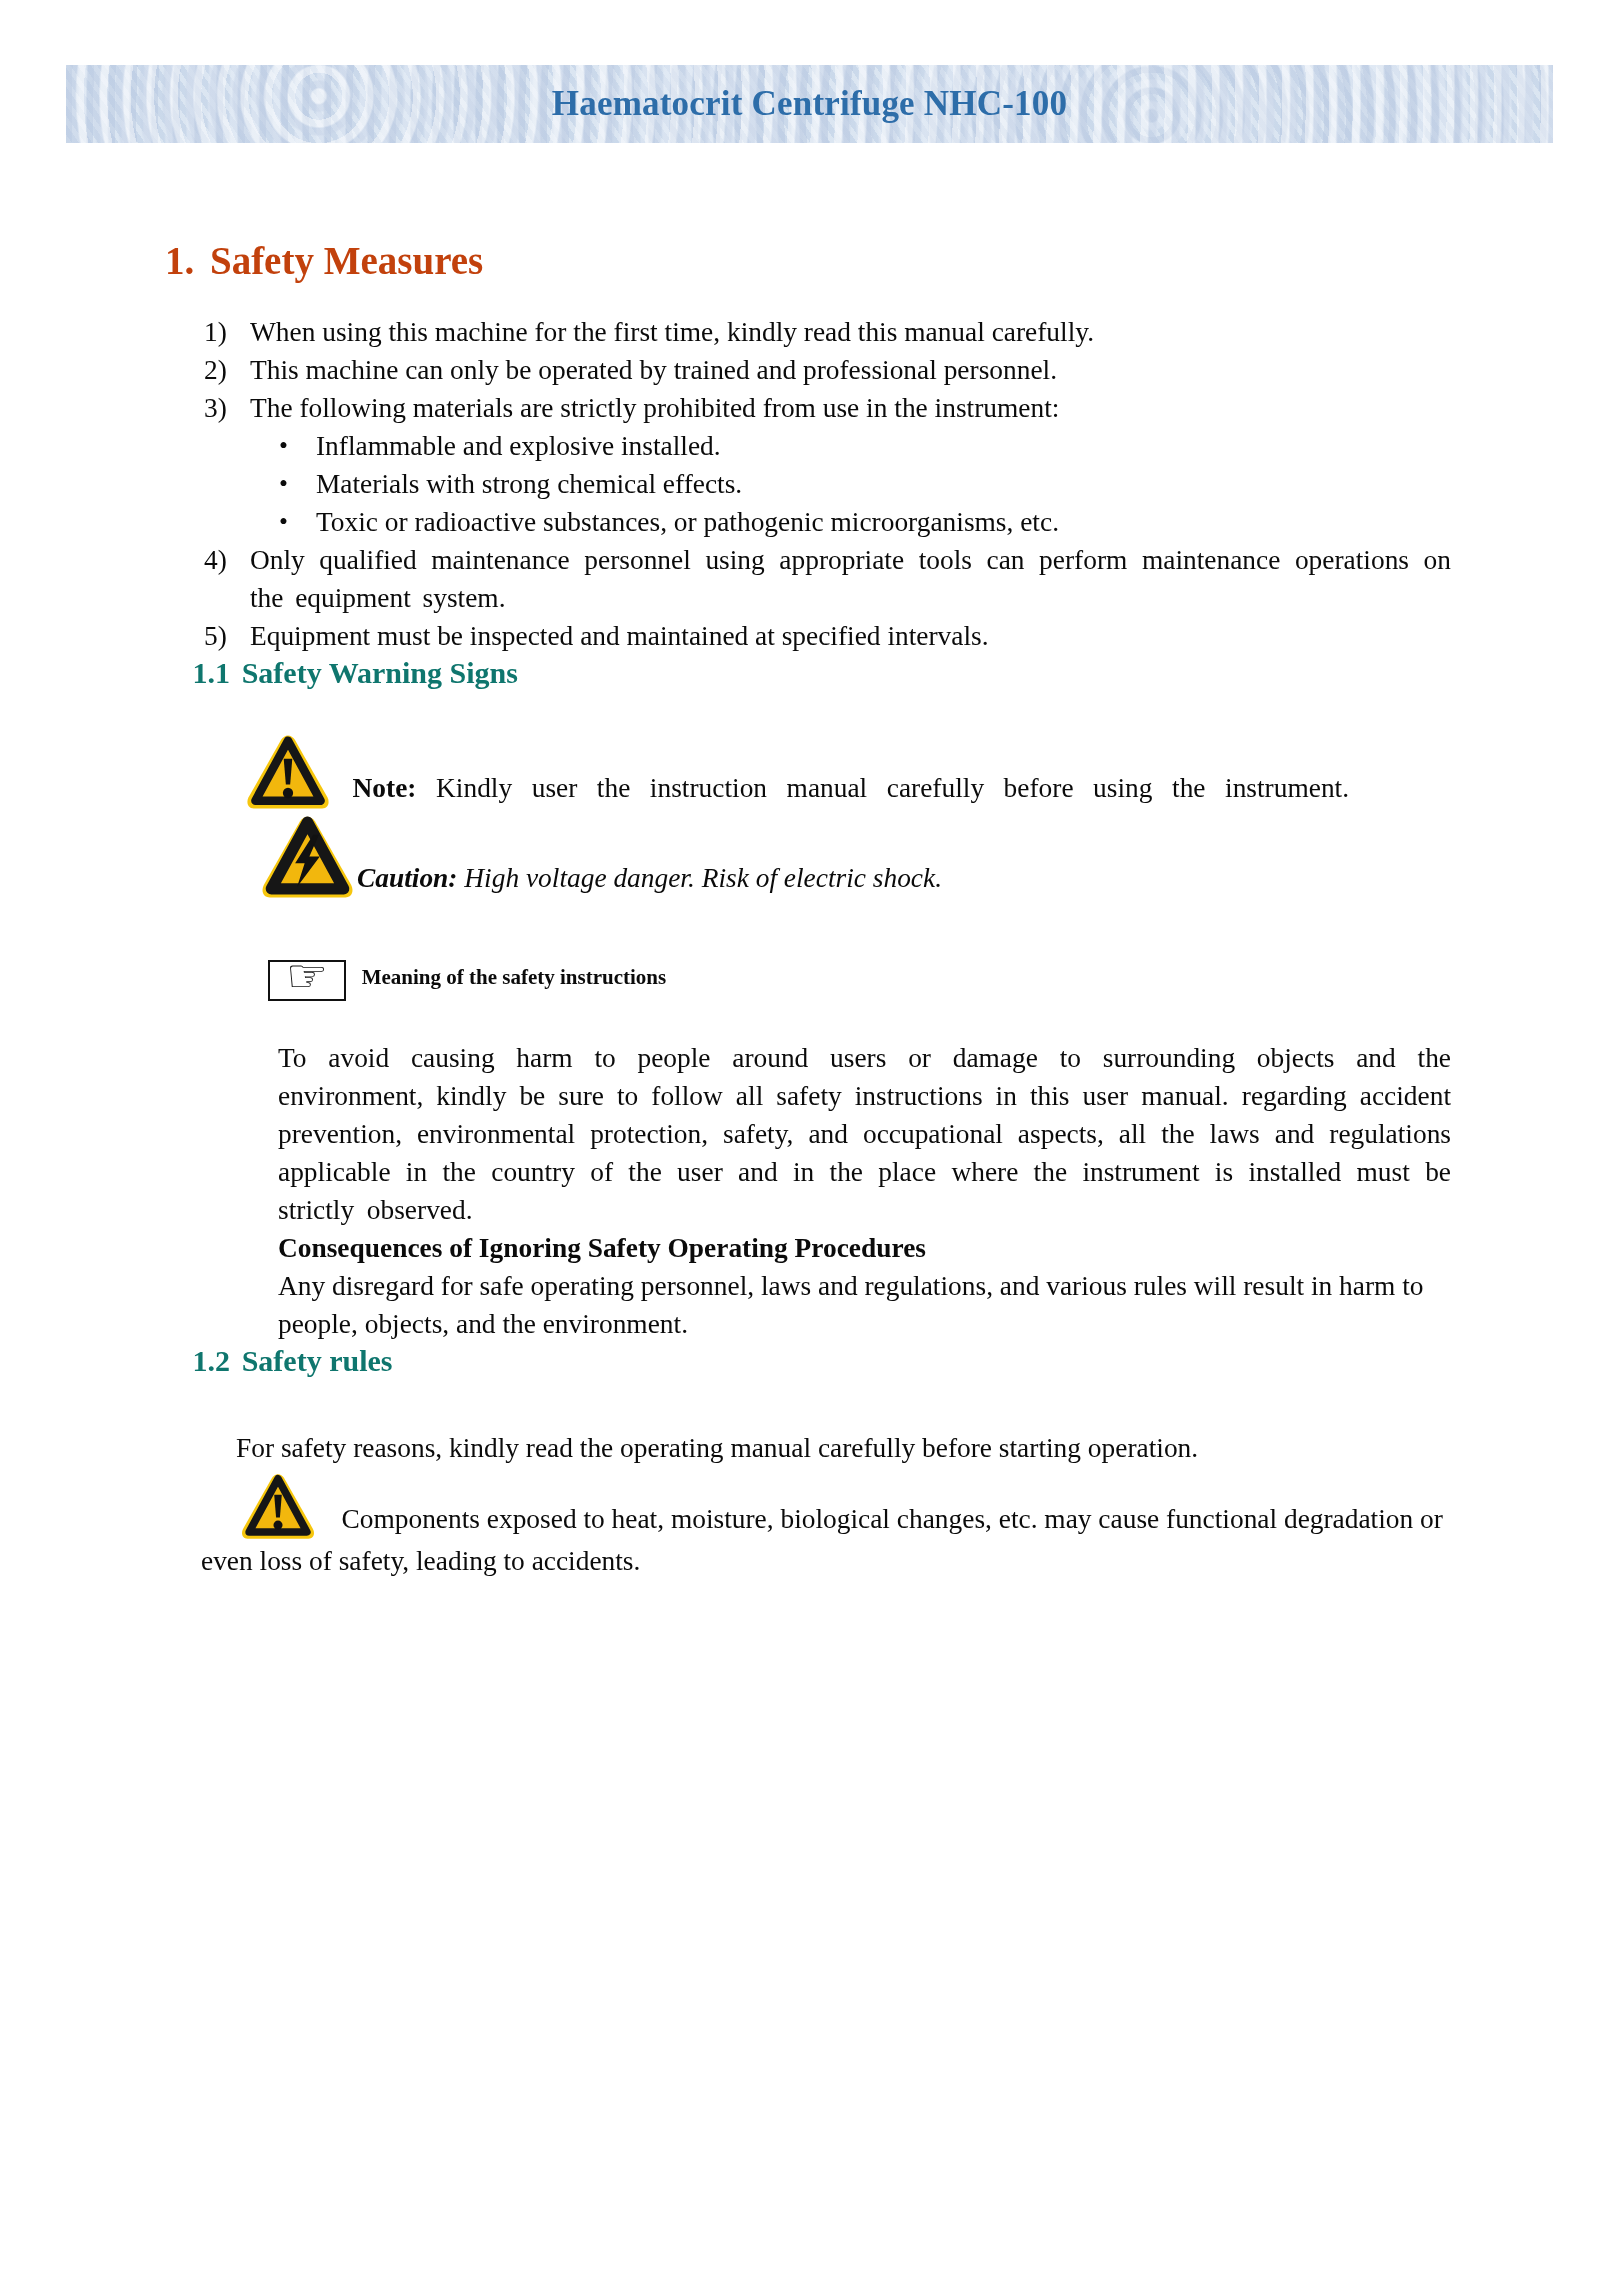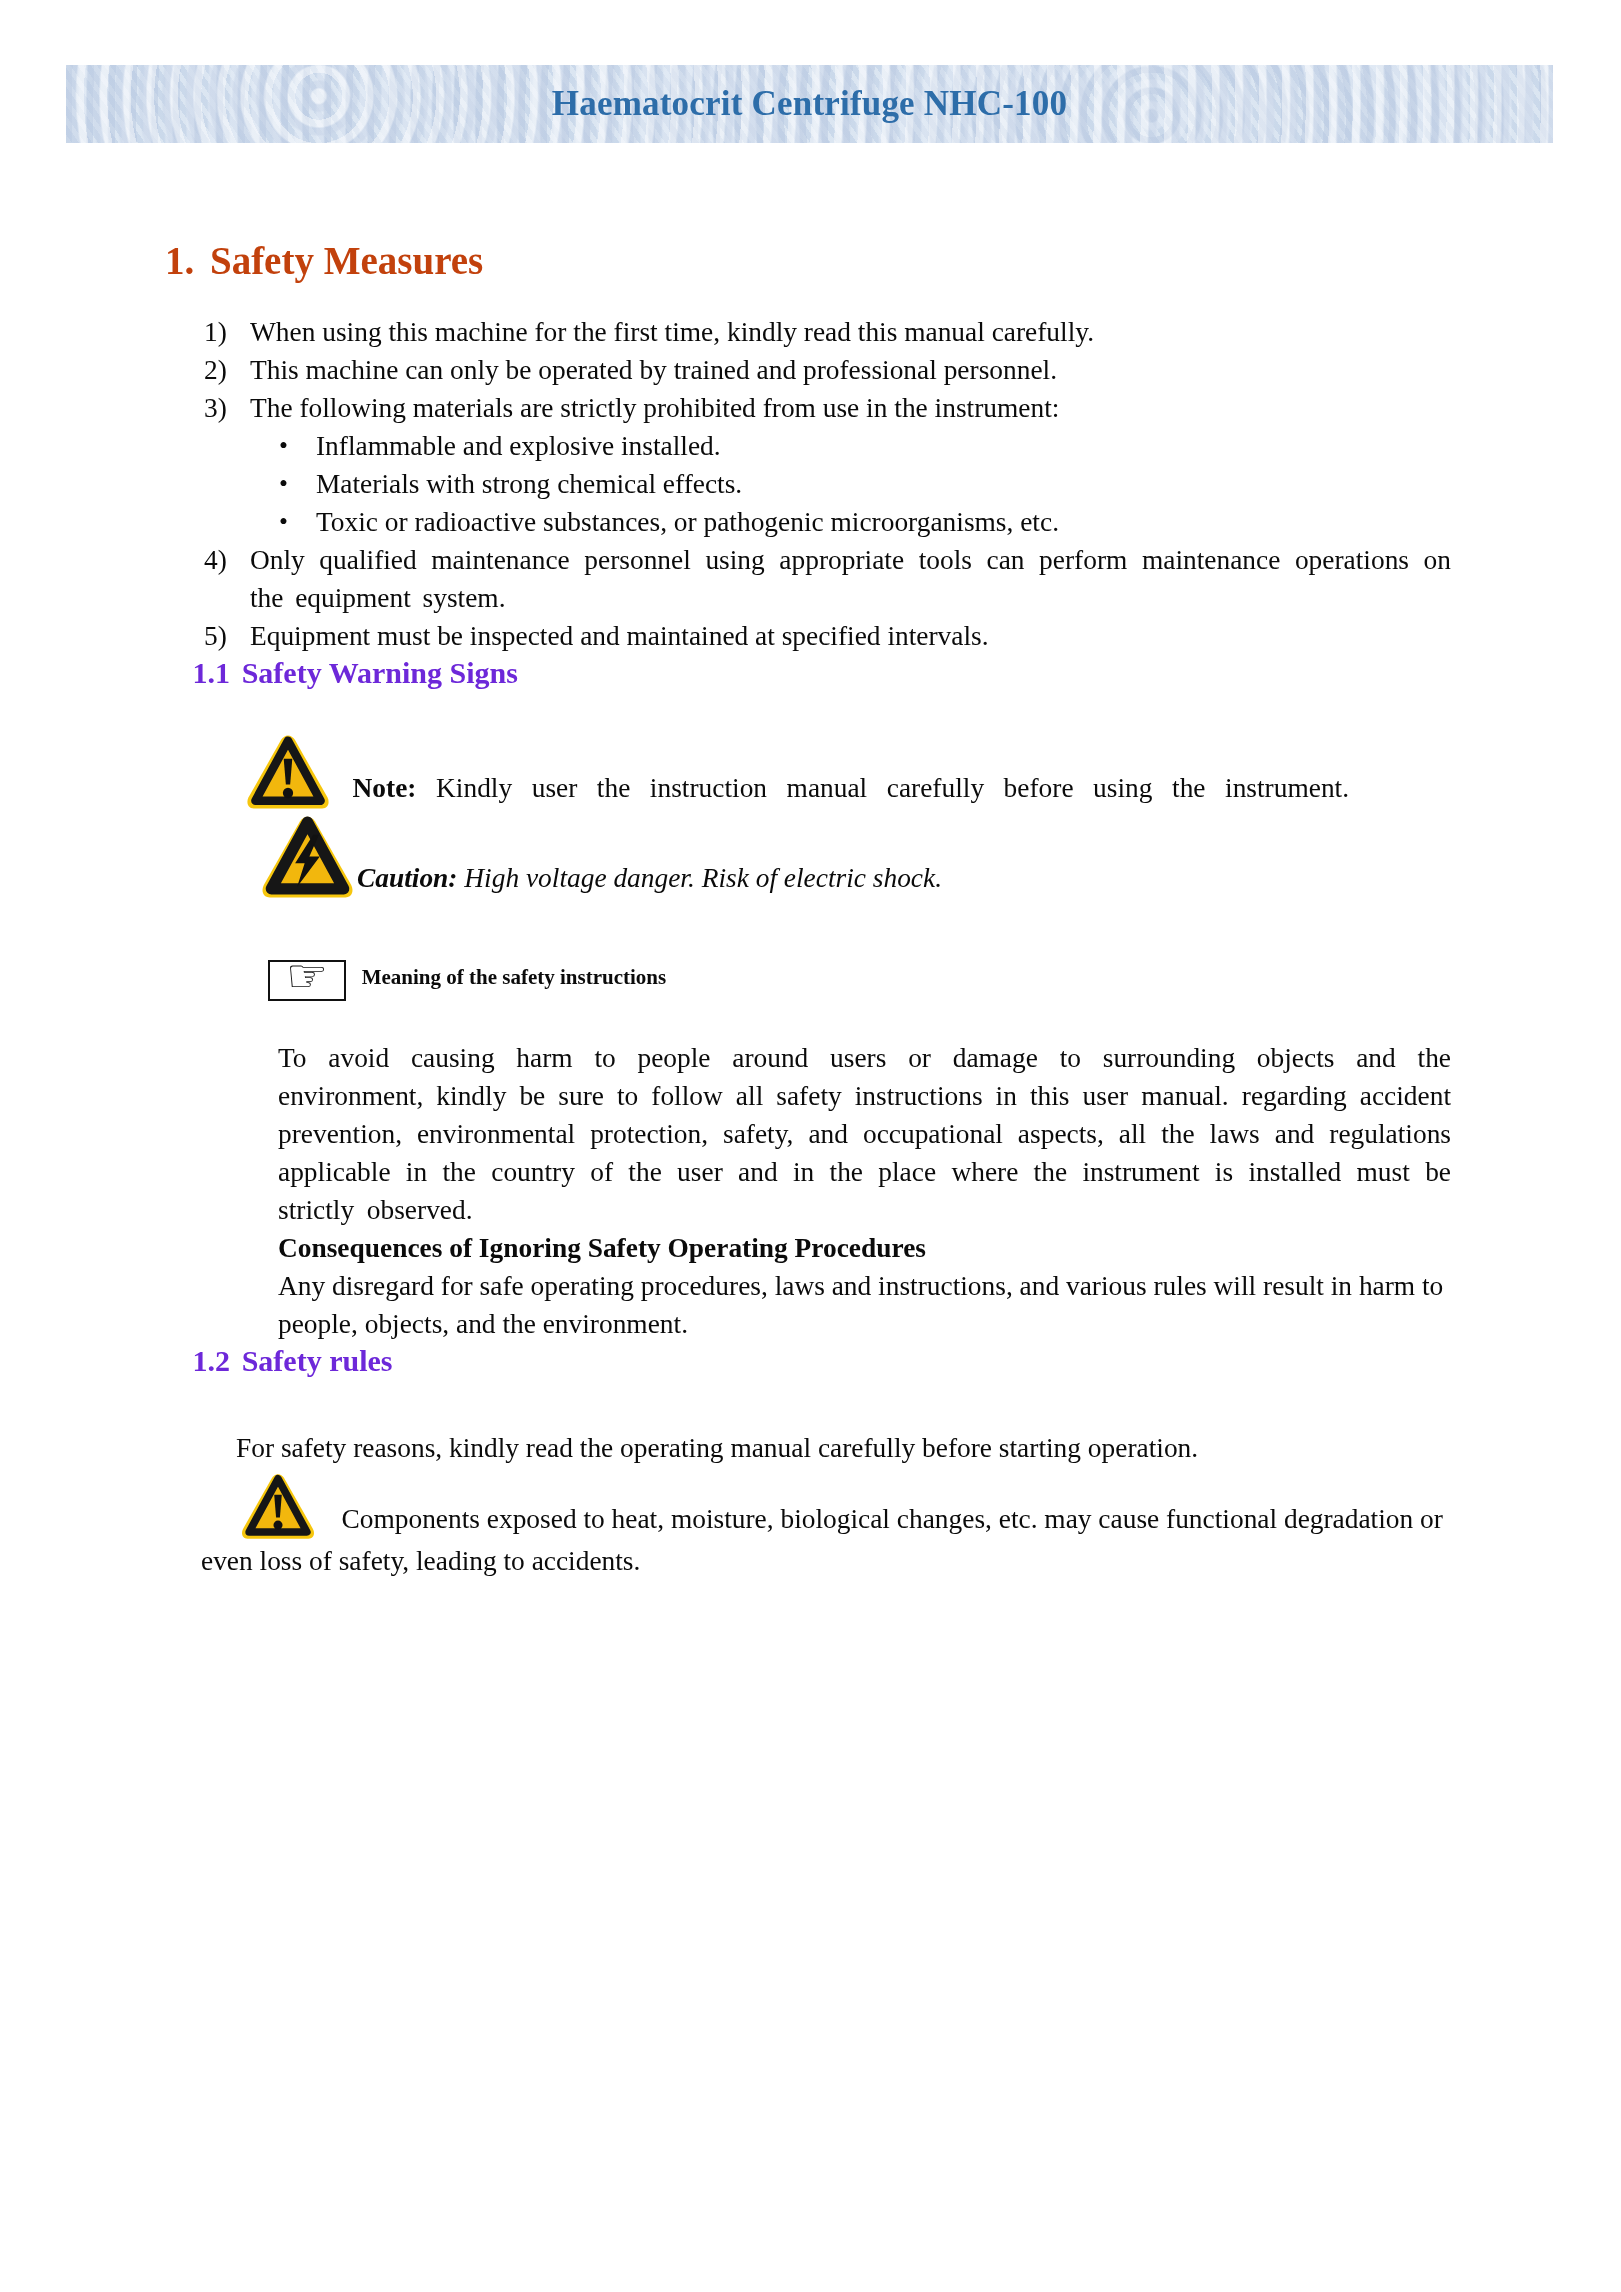--- a/index.html
+++ b/index.html
@@ -37,21 +37,21 @@
   }
 
   h1.sec {
     margin: 96px 0 0 0;
     font-size: 39px; line-height: 43px;
     color: #c2410c; font-weight: bold;
   }
   h2.sec {
     margin: 0 0 0 27.4px;
     font-size: 30px; line-height: 35px;
-    color: #6d28d9; font-weight: bold;
+    color: #0f766e; font-weight: bold;
   }
   .h2-gap1 { margin-top: 59px; }
   .h2-gap2 { margin-top: 47px; }
   .sec .sec-num { margin-right: 15.7px; }
   h2.sec .sec-num { margin-right: 11.8px; }
 
   .body-text { font-size: 27.4px; line-height: 38px; }
 
   
   .num-list { margin: 31px 0 0 39px; }
@@ -185,21 +185,21 @@
     </p>
 
     <p class="hand-line body-text">
       <span class="handbox"><span class="handglyph">☞</span></span><span class="hand-heading">Meaning of the safety instructions</span>
     </p>
 
     <p class="meaning-para body-text">To avoid causing harm to people around users or damage to surrounding objects and the environment, kindly be sure to follow all safety instructions in this user manual. regarding accident prevention, environmental protection, safety, and occupational aspects, all the laws and regulations applicable in the country of the user and in the place where the instrument is installed must be strictly observed.</p>
 
     <p class="plain-para bold-line body-text">Consequences of Ignoring Safety Operating Procedures</p>
 
-    <p class="plain-para body-text">Any disregard for safe operating procedures, laws and instructions, and various rules will result in harm to people, objects, and the environment.</p>
+    <p class="plain-para body-text">Any disregard for safe operating personnel, laws and regulations, and various rules will result in harm to people, objects, and the environment.</p>
 
     <h2 class="sec h2-gap2"><span class="sec-num">1.2</span><span>Safety rules</span></h2>
 
     <p class="intro-para body-text">For safety reasons, kindly read the operating manual carefully before starting operation.</p>
 
     <p class="ipara components-para body-text">
       <svg width="76" height="71" viewBox="0 0 100 91" aria-hidden="true">
         <path d="M50 3 C53 3 56 5 58 8 L96 75 C99 81 97 88 90 88 L10 88 C3 88 1 81 4 75 L42 8 C44 5 47 3 50 3 Z" fill="#f6c60d"></path>
         <path d="M50 9 L88 79 L12 79 Z" fill="#f2b70d" stroke="#161616" stroke-width="10" stroke-linejoin="round"></path>
         <path d="M45 30 L55 30 L52.5 60 L47.5 60 Z" fill="#111"></path>

